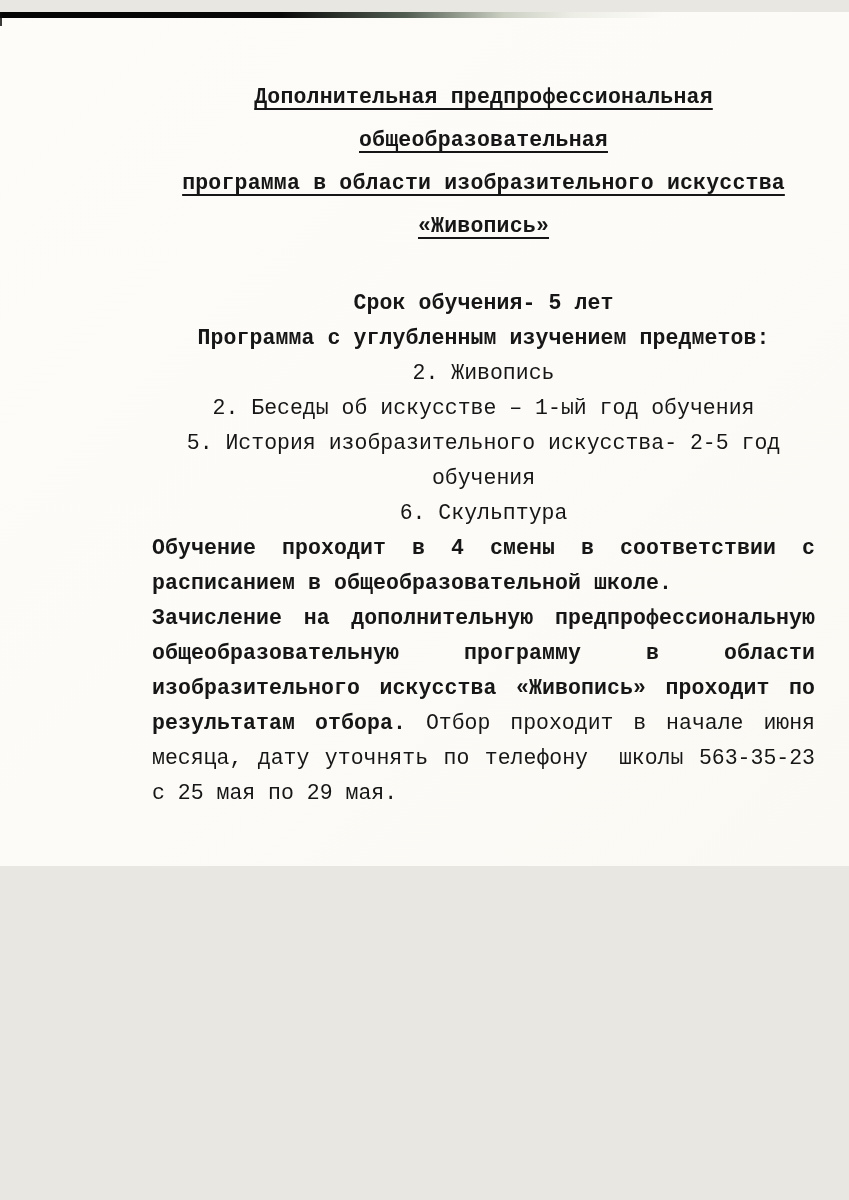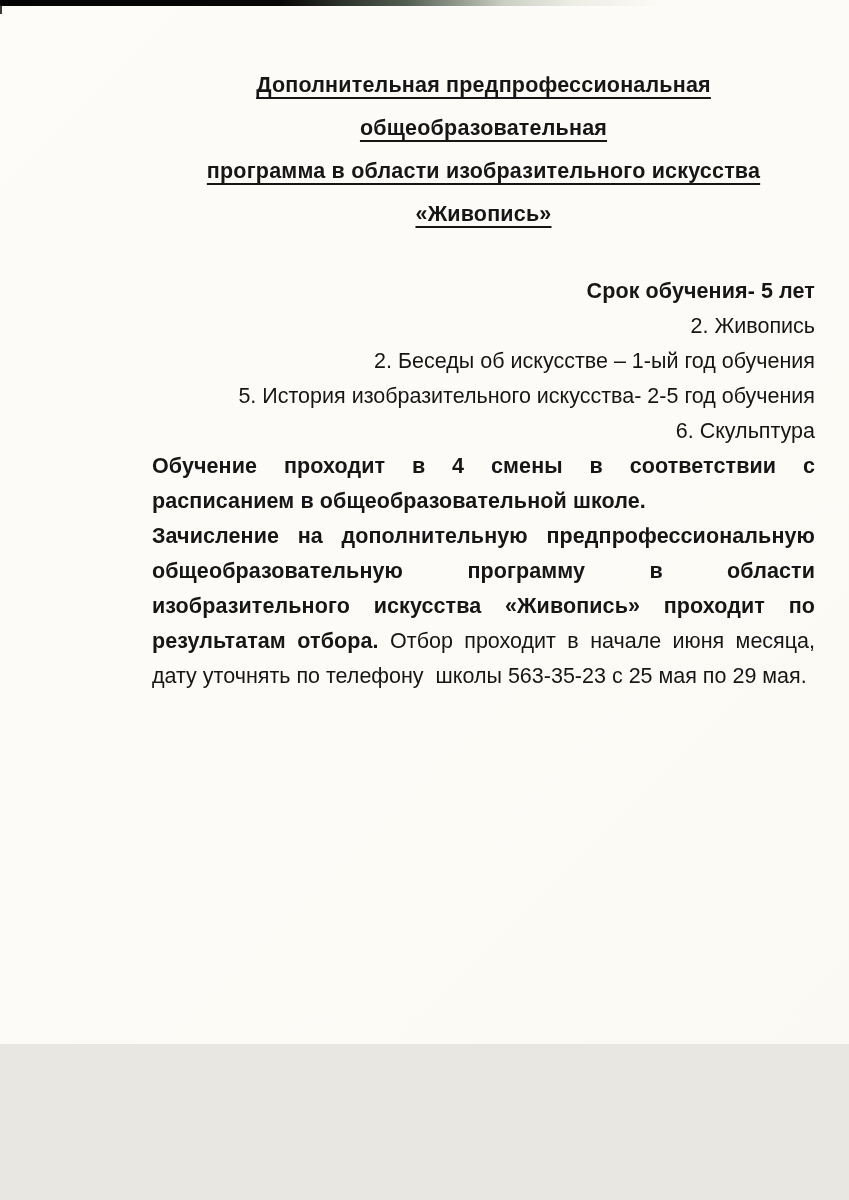--- a/index.html
+++ b/index.html
@@ -3,25 +3,25 @@
 <meta charset="utf-8">
 <style>
   html, body {
     margin: 0;
     padding: 0;
     background: #e9e7e1;
   }
   .page {
     position: relative;
     width: 849px;
-    height: 1044px;
-    margin: 0 auto;
+    height: 854px;
+    margin: 12px auto;
     background: linear-gradient(135deg, #fdfcf9 0%, #fcfbf7 55%, #faf9f4 100%);
     overflow: hidden;
-    font-family: Liberation Sans, sans-serif;
+    font-family: Liberation Mono, monospace;
     color: #161616;
   }
   .scan-edge-top {
     position: absolute;
     top: 0;
     left: 0;
     width: 700px;
     height: 6px;
     background: linear-gradient(to right,
       #040404 0%,
@@ -69,21 +69,21 @@
   .doc-body {
     margin-top: 38px;
     font-size: 21.5px;
     line-height: 35px;
   }
   .para {
     margin: 0;
     white-space: pre-wrap;
   }
   .para.justify { text-align: justify; }
-  .para.left { text-align: right; }
+  .para.left { text-align: center; }
   .seg.bold { font-weight: 700; letter-spacing: 0.1px; }
 </style>
 </head>
 <body>
 
 <div class="page">
   <div class="scan-edge-top"></div>
   <div class="scan-edge-left"></div>
   <div class="speck s1"></div>
   <div class="speck s2"></div>
@@ -94,20 +94,21 @@
       <div>
         <span class="title-line">Дополнительная предпрофессиональная общеобразовательная</span>
       </div>
       <div>
         <span class="title-line">программа в области изобразительного искусства «Живопись»</span>
       </div>
     </div>
 
     <div class="doc-body">
         <div class="para left"><span class="seg bold">Срок обучения- 5 лет</span></div>
+        <div class="para left"><span class="seg bold">Программа с углубленным изучением предметов:</span></div>
         <div class="para left"><span class="seg">2. Живопись</span></div>
         <div class="para left"><span class="seg">2. Беседы об искусстве – 1-ый год обучения</span></div>
         <div class="para left"><span class="seg">5. История изобразительного искусства- 2-5 год обучения</span></div>
         <div class="para left"><span class="seg">6. Скульптура</span></div>
         <div class="para justify"><span class="seg bold">Обучение проходит в 4 смены в соответствии с расписанием в общеобразовательной школе.</span></div>
         <div class="para justify"><span class="seg bold">Зачисление на дополнительную предпрофессиональную общеобразовательную программу в области изобразительного искусства «Живопись» проходит по результатам отбора.</span><span class="seg"> Отбор проходит в начале июня месяца, дату уточнять по телефону  школы 563-35-23 с 25 мая по 29 мая.</span></div>
       </div>
   </div>
 </div>
 

